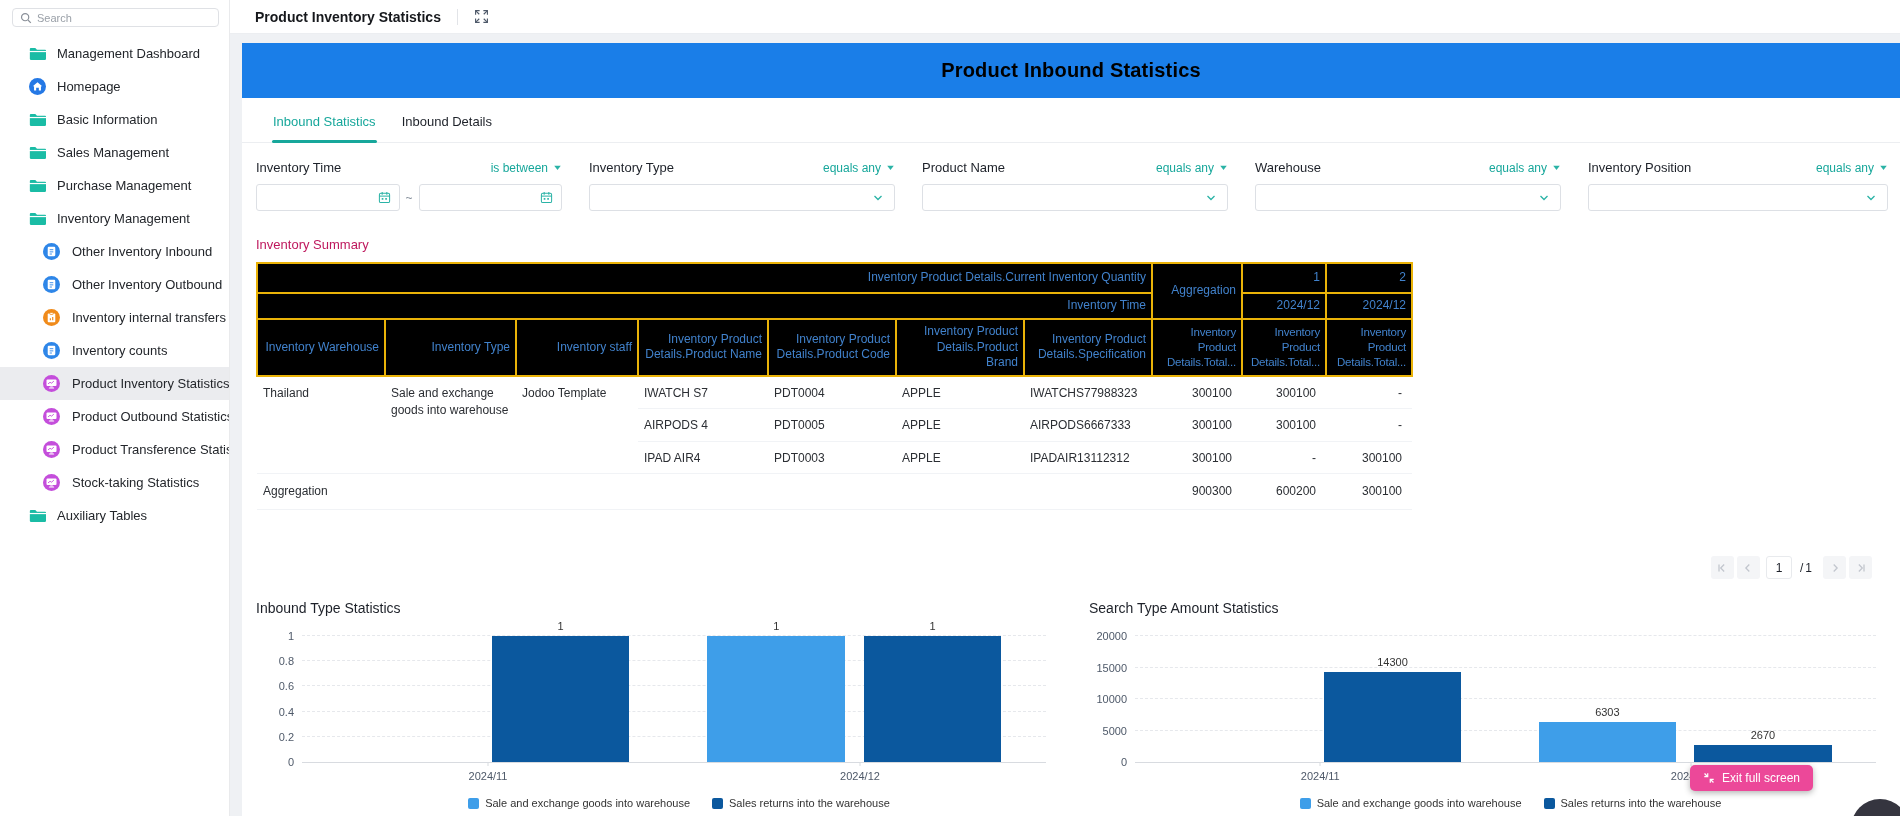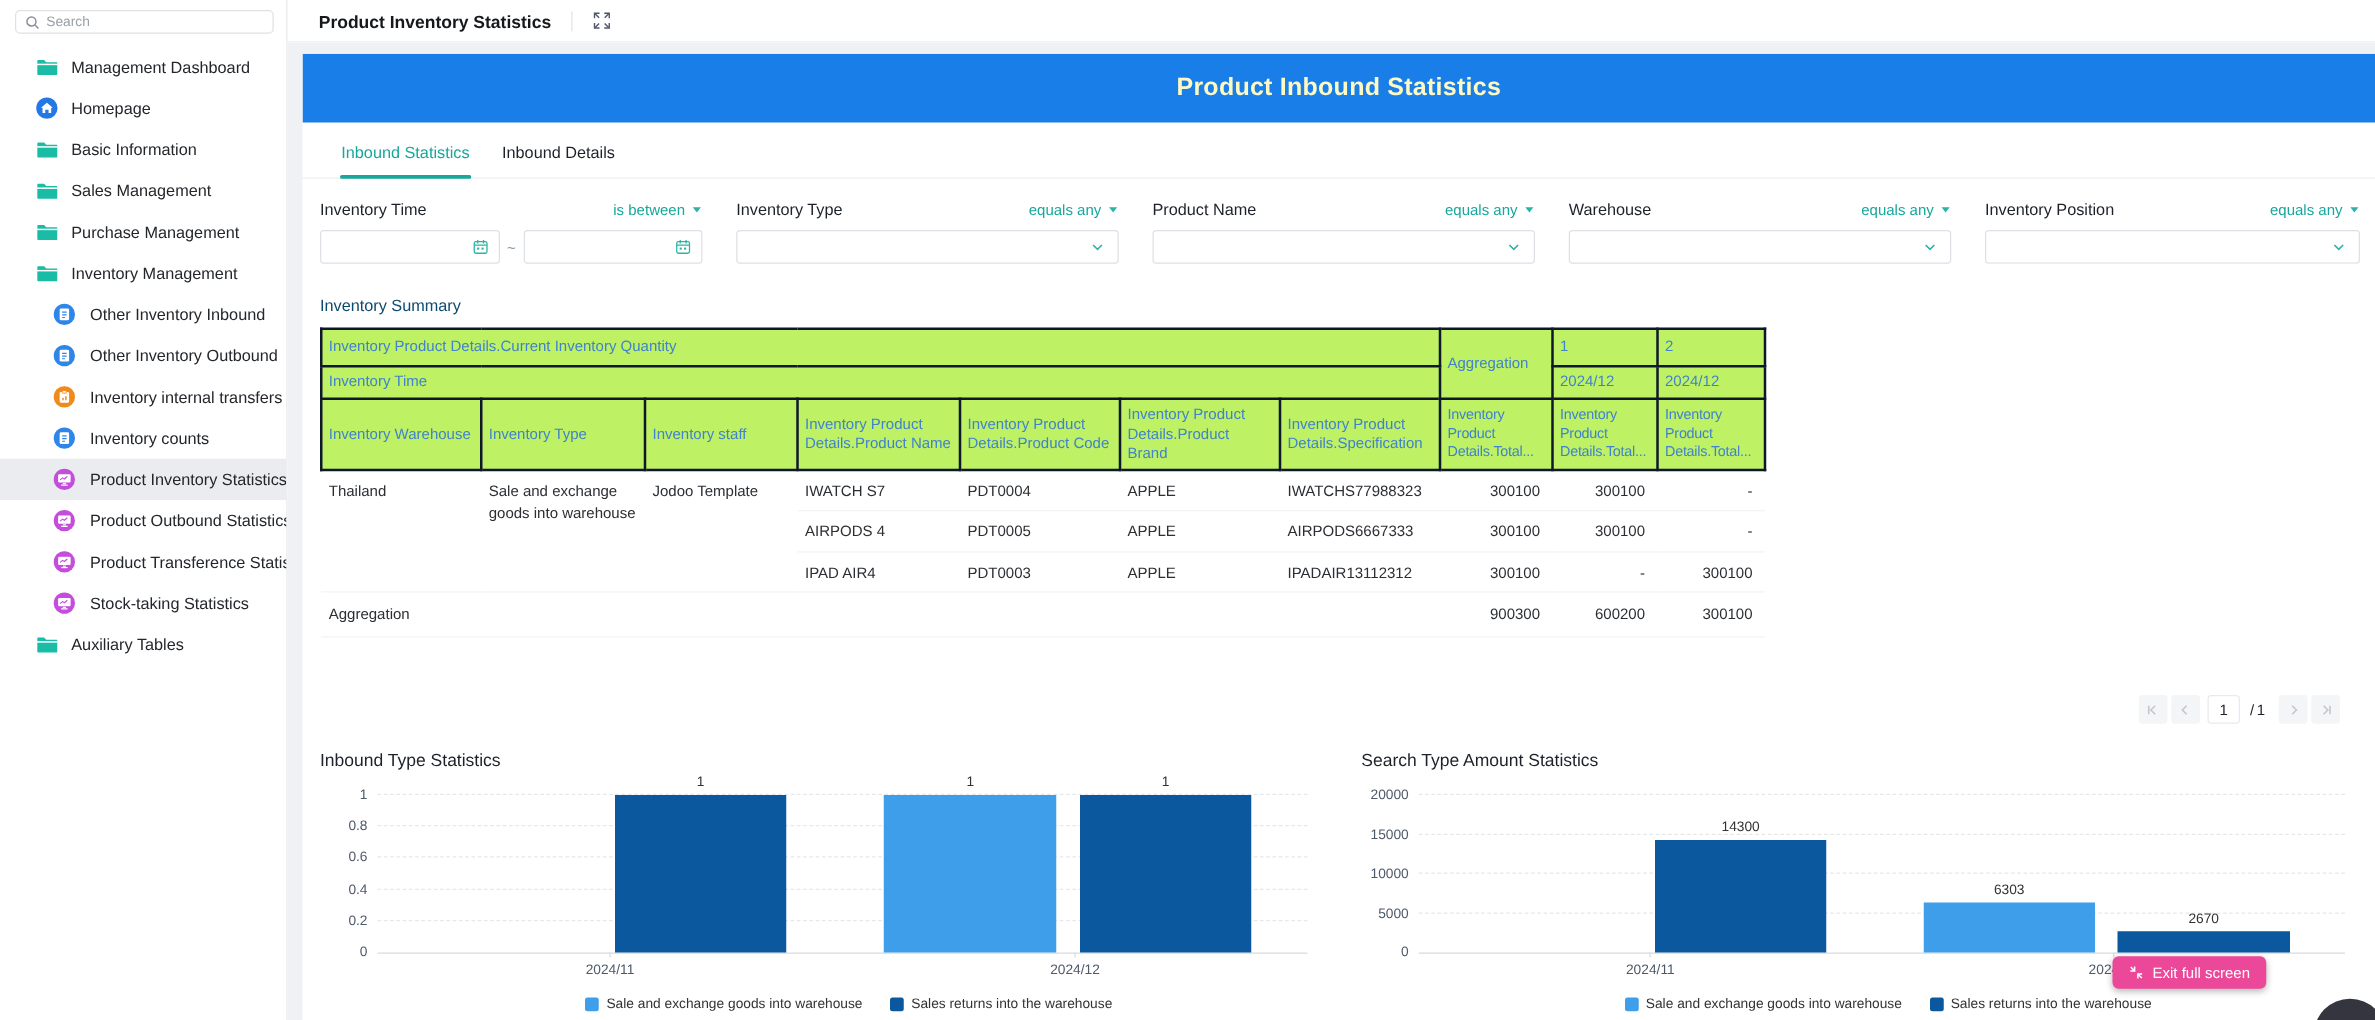--- a/index.html
+++ b/index.html
@@ -25,43 +25,43 @@
 
 
 .topbar{position:absolute;left:230px;top:0;right:0;height:34px;background:#fff;display:flex;align-items:center;padding-left:25px;gap:16px;border-bottom:1px solid #eceef1;}
 .topbar-title{font-size:14px;font-weight:bold;color:#16181c;}
 .topbar-divider{width:1px;height:16px;background:#e2e4e8;}
 .expand-btn{display:inline-flex;cursor:pointer;}
 
 
 .content{position:absolute;left:230px;top:34px;right:0;bottom:0;background:#eff1f4;padding:9px 0 0 12px;}
 .panel{width:100%;height:100%;background:#fff;position:relative;display:flex;flex-direction:column;overflow:hidden;}
-.banner{height:55px;flex:none;background:#1A7EE8;color:#fef9c3;display:flex;align-items:center;justify-content:center;font-size:20px;font-weight:bold;letter-spacing:.2px;}
+.banner{height:55px;flex:none;background:#1A7EE8;color:#000000;display:flex;align-items:center;justify-content:center;font-size:20px;font-weight:bold;letter-spacing:.2px;}
 .tabs{flex:none;height:45px;display:flex;align-items:flex-end;gap:24px;padding-left:30px;border-bottom:1px solid #eceef1;}
 .tab{font-size:13px;color:#1d2129;padding:0 1px 13px;position:relative;cursor:pointer;white-space:nowrap;}
 .tab.active{color:#17A79B;}
 .tab.active::after{content:"";position:absolute;left:0;right:0;bottom:-1px;height:3px;background:#17A79B;border-radius:2px;}
 
 
 .filters{flex:none;display:flex;gap:27px;padding:17px 10px 14px 14px;}
 .filter-group{width:306px;flex:none;}
 .filter-group:last-child{width:300px;overflow:hidden;}
 .filter-head{display:flex;justify-content:space-between;align-items:center;margin-bottom:9px;}
 .filter-label{font-size:13px;color:#1d2129;}
 .filter-op{display:flex;align-items:center;gap:5px;font-size:12px;color:#17A79B;cursor:pointer;white-space:nowrap;}
 .filter-body{display:flex;align-items:center;gap:6px;}
 .f-input{height:27px;border:1px solid #dde0e5;border-radius:3px;background:#fff;display:flex;align-items:center;cursor:pointer;}
 .date-input{flex:1;justify-content:flex-end;padding:0 8px;}
 .tilde{color:#86909c;font-size:12px;}
 .select-input{width:100%;justify-content:flex-end;padding:0 10px;}
 
 
-.summary-title{font-size:13px;color:#0c4a6e;padding:12px 0 10px 14px;}
+.summary-title{font-size:13px;color:#be185d;padding:12px 0 10px 14px;}
 table.summary{border-collapse:collapse;margin-left:14px;table-layout:fixed;}
-.summary thead td{background:#bef264;color:#4182CC;border:2px solid #0f172a;padding:4px 5px;font-size:12px;line-height:1.3;vertical-align:middle;font-weight:normal;text-align:left;}
+.summary thead td{background:#000000;color:#4182CC;border:2px solid #eab308;padding:4px 5px;font-size:12px;line-height:1.3;vertical-align:middle;font-weight:normal;text-align:right;}
 .summary thead td.th-total{font-size:11.5px;letter-spacing:-.2px;}
 .summary tbody td{padding:8px 6px 6px;font-size:12px;color:#2b2e33;vertical-align:top;line-height:1.45;border-bottom:1px solid #f1f3f6;background:#fff;}
 .summary td.num{text-align:right;padding-right:10px;}
 .summary tr.agg td{padding-top:9px;padding-bottom:9px;}
 
 
 .pager{display:flex;justify-content:flex-end;align-items:center;gap:3px;padding:46px 28px 0 0;}
 .pg-btn{width:23px;height:23px;border-radius:3px;background:#f4f5f7;display:flex;align-items:center;justify-content:center;cursor:pointer;}
 .pg-page{min-width:26px;height:23px;border:1px solid #e8eaed;border-radius:3px;display:flex;align-items:center;justify-content:center;font-size:12px;color:#1d2129;background:#fff;margin:0 3px;}
 .pg-total{font-size:12px;color:#1d2129;margin:0 6px 0 2px;letter-spacing:2px;}

